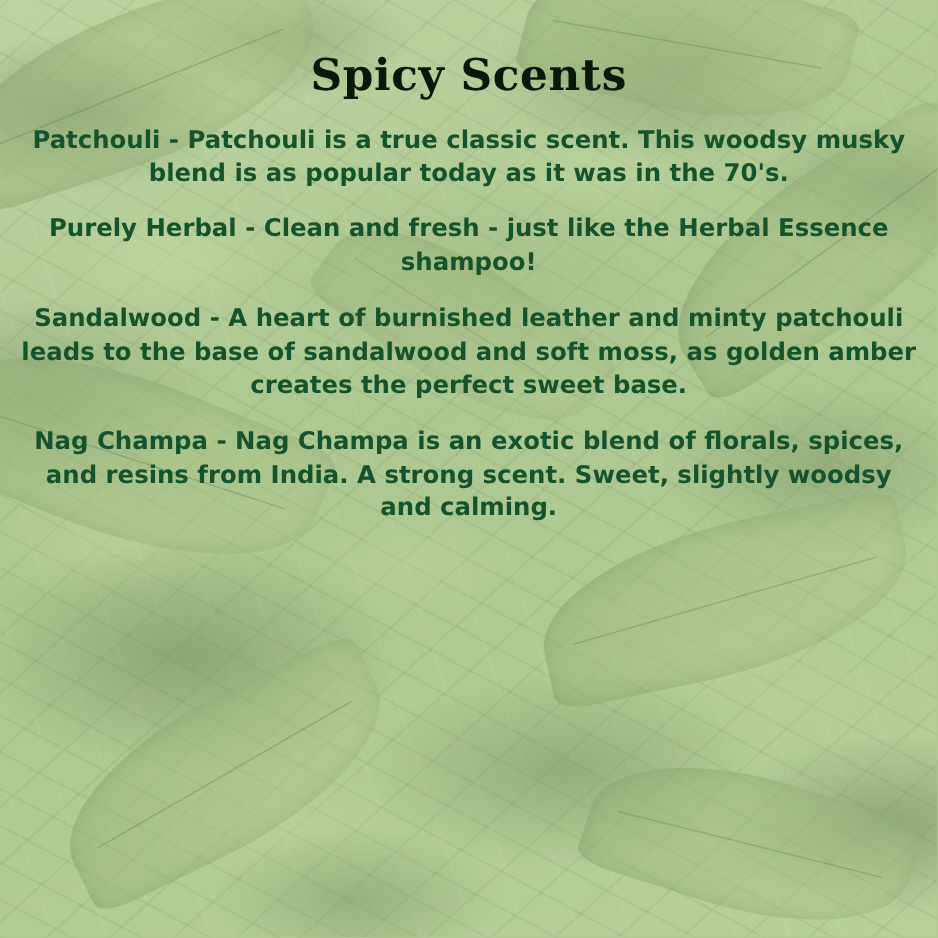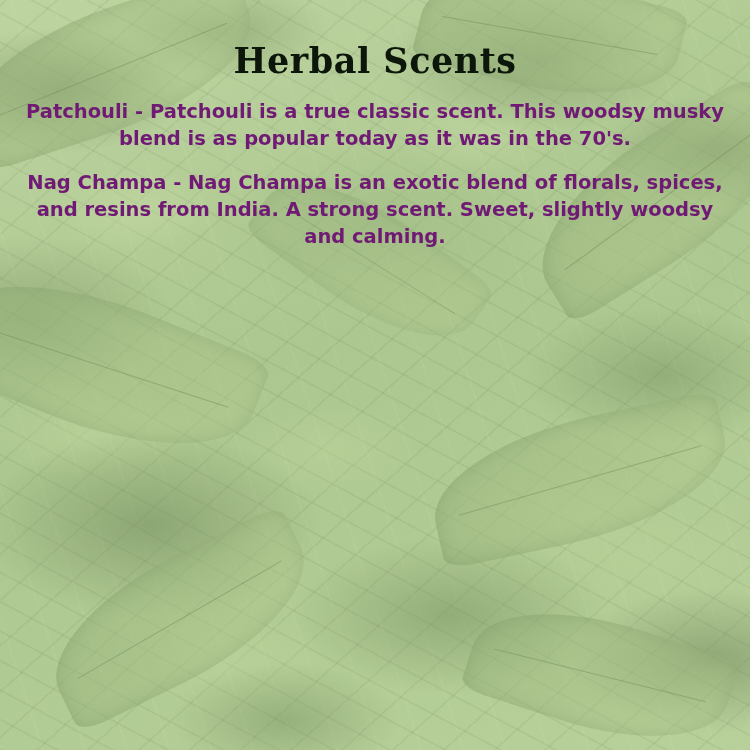--- a/index.html
+++ b/index.html
@@ -103,21 +103,21 @@
     color: #0d160a;
   }
   .entry {
     font-family: "DejaVu Sans", sans-serif;
     font-weight: 700;
     font-size: 19.5px;
     line-height: 1.37;
     text-align: center;
     margin: 0 0 18px;
     max-width: 700px;
-    color: #701a75;
+    color: #14532d;
   }
   .entry:last-child { margin-bottom: 11px; }
   .e-wide { max-width: 716px; }
 </style>
 </head>
 <body>
 
 <div class="canvas">
 
   <div class="bg"></div>
@@ -125,19 +125,21 @@
   <div class="leaf l2"></div>
   <div class="leaf l3"></div>
   <div class="leaf l4"></div>
   <div class="leaf l5"></div>
   <div class="leaf l6"></div>
   <div class="leaf l7"></div>
   <div class="leaf l8"></div>
   <div class="veil"></div>
 
   <div class="content">
-    <h1 class="title">Herbal Scents</h1>
+    <h1 class="title">Spicy Scents</h1>
 
     <p class="entry">Patchouli - Patchouli is a true classic scent.  This woodsy musky blend is as popular today as it was in the 70's.</p>
+    <p class="entry">Purely Herbal - Clean and fresh - just like the Herbal Essence shampoo!</p>
+    <p class="entry e-wide">Sandalwood - A heart of burnished leather and minty patchouli leads to the base of sandalwood and soft moss, as golden amber creates the perfect sweet base.</p>
     <p class="entry">Nag Champa - Nag Champa is an exotic blend of florals, spices, and resins from India.   A strong scent. Sweet, slightly woodsy and calming.</p>
   </div>
 
 </div>
 
 </body></html>

